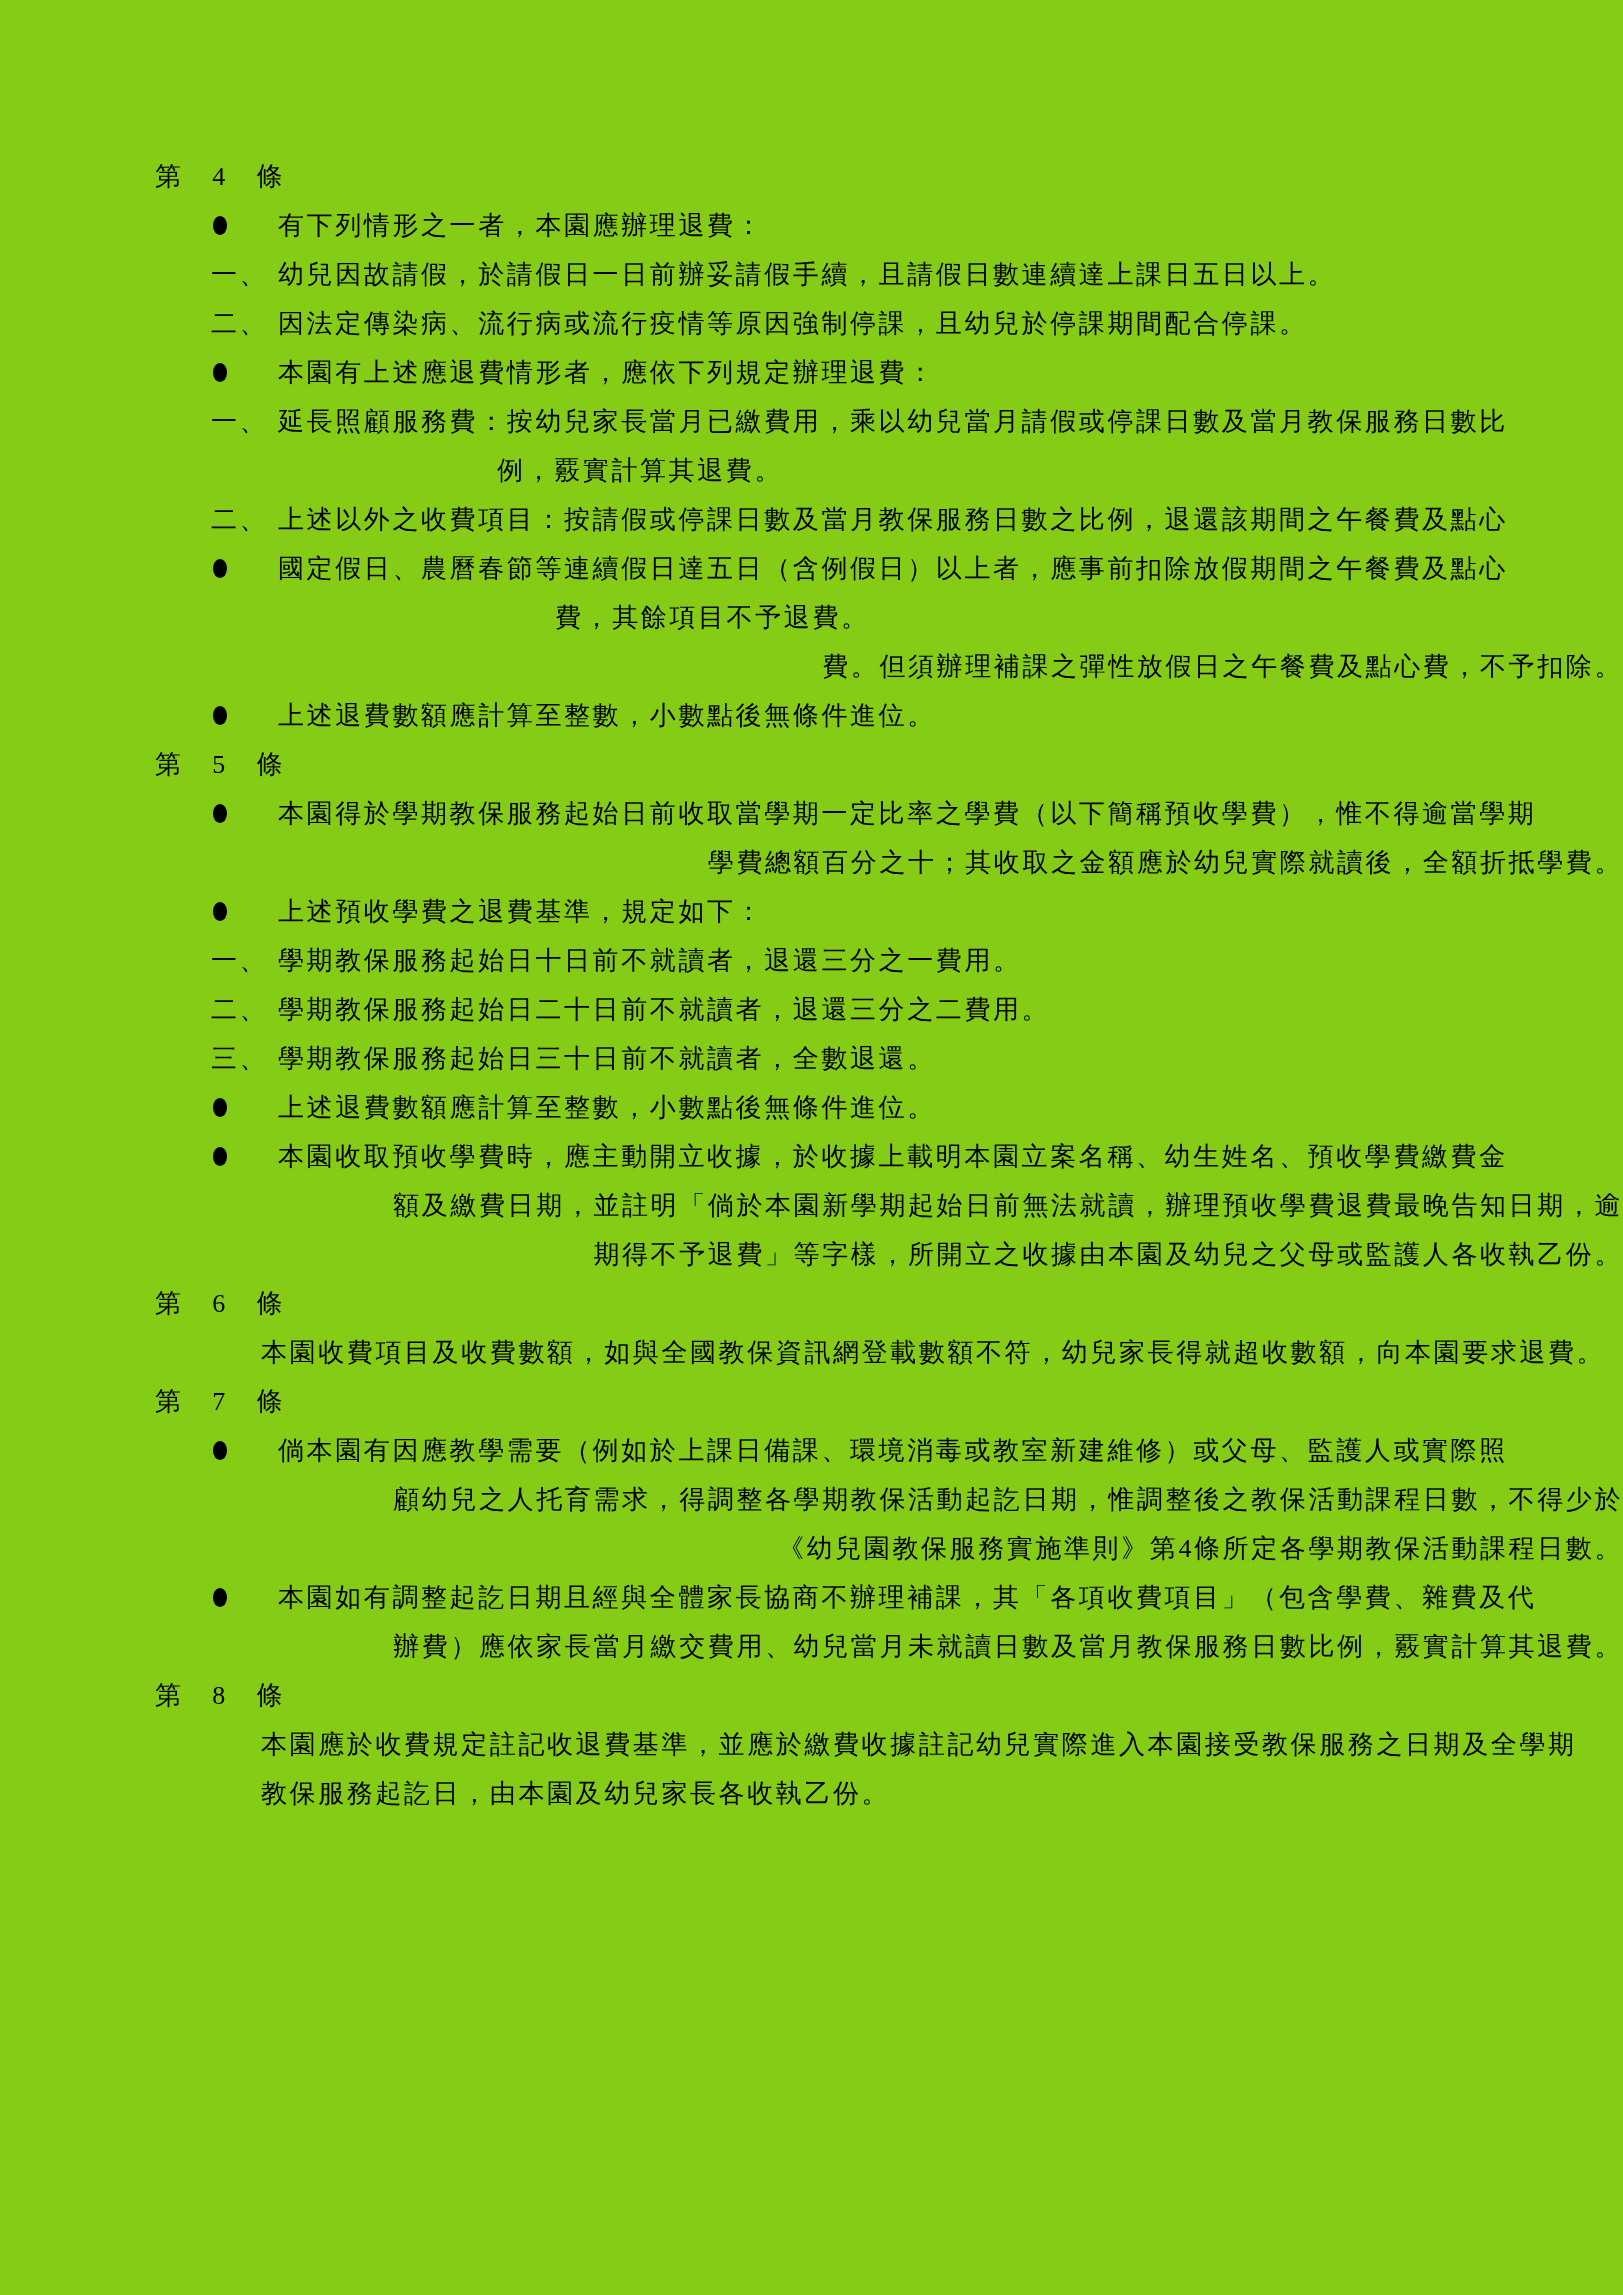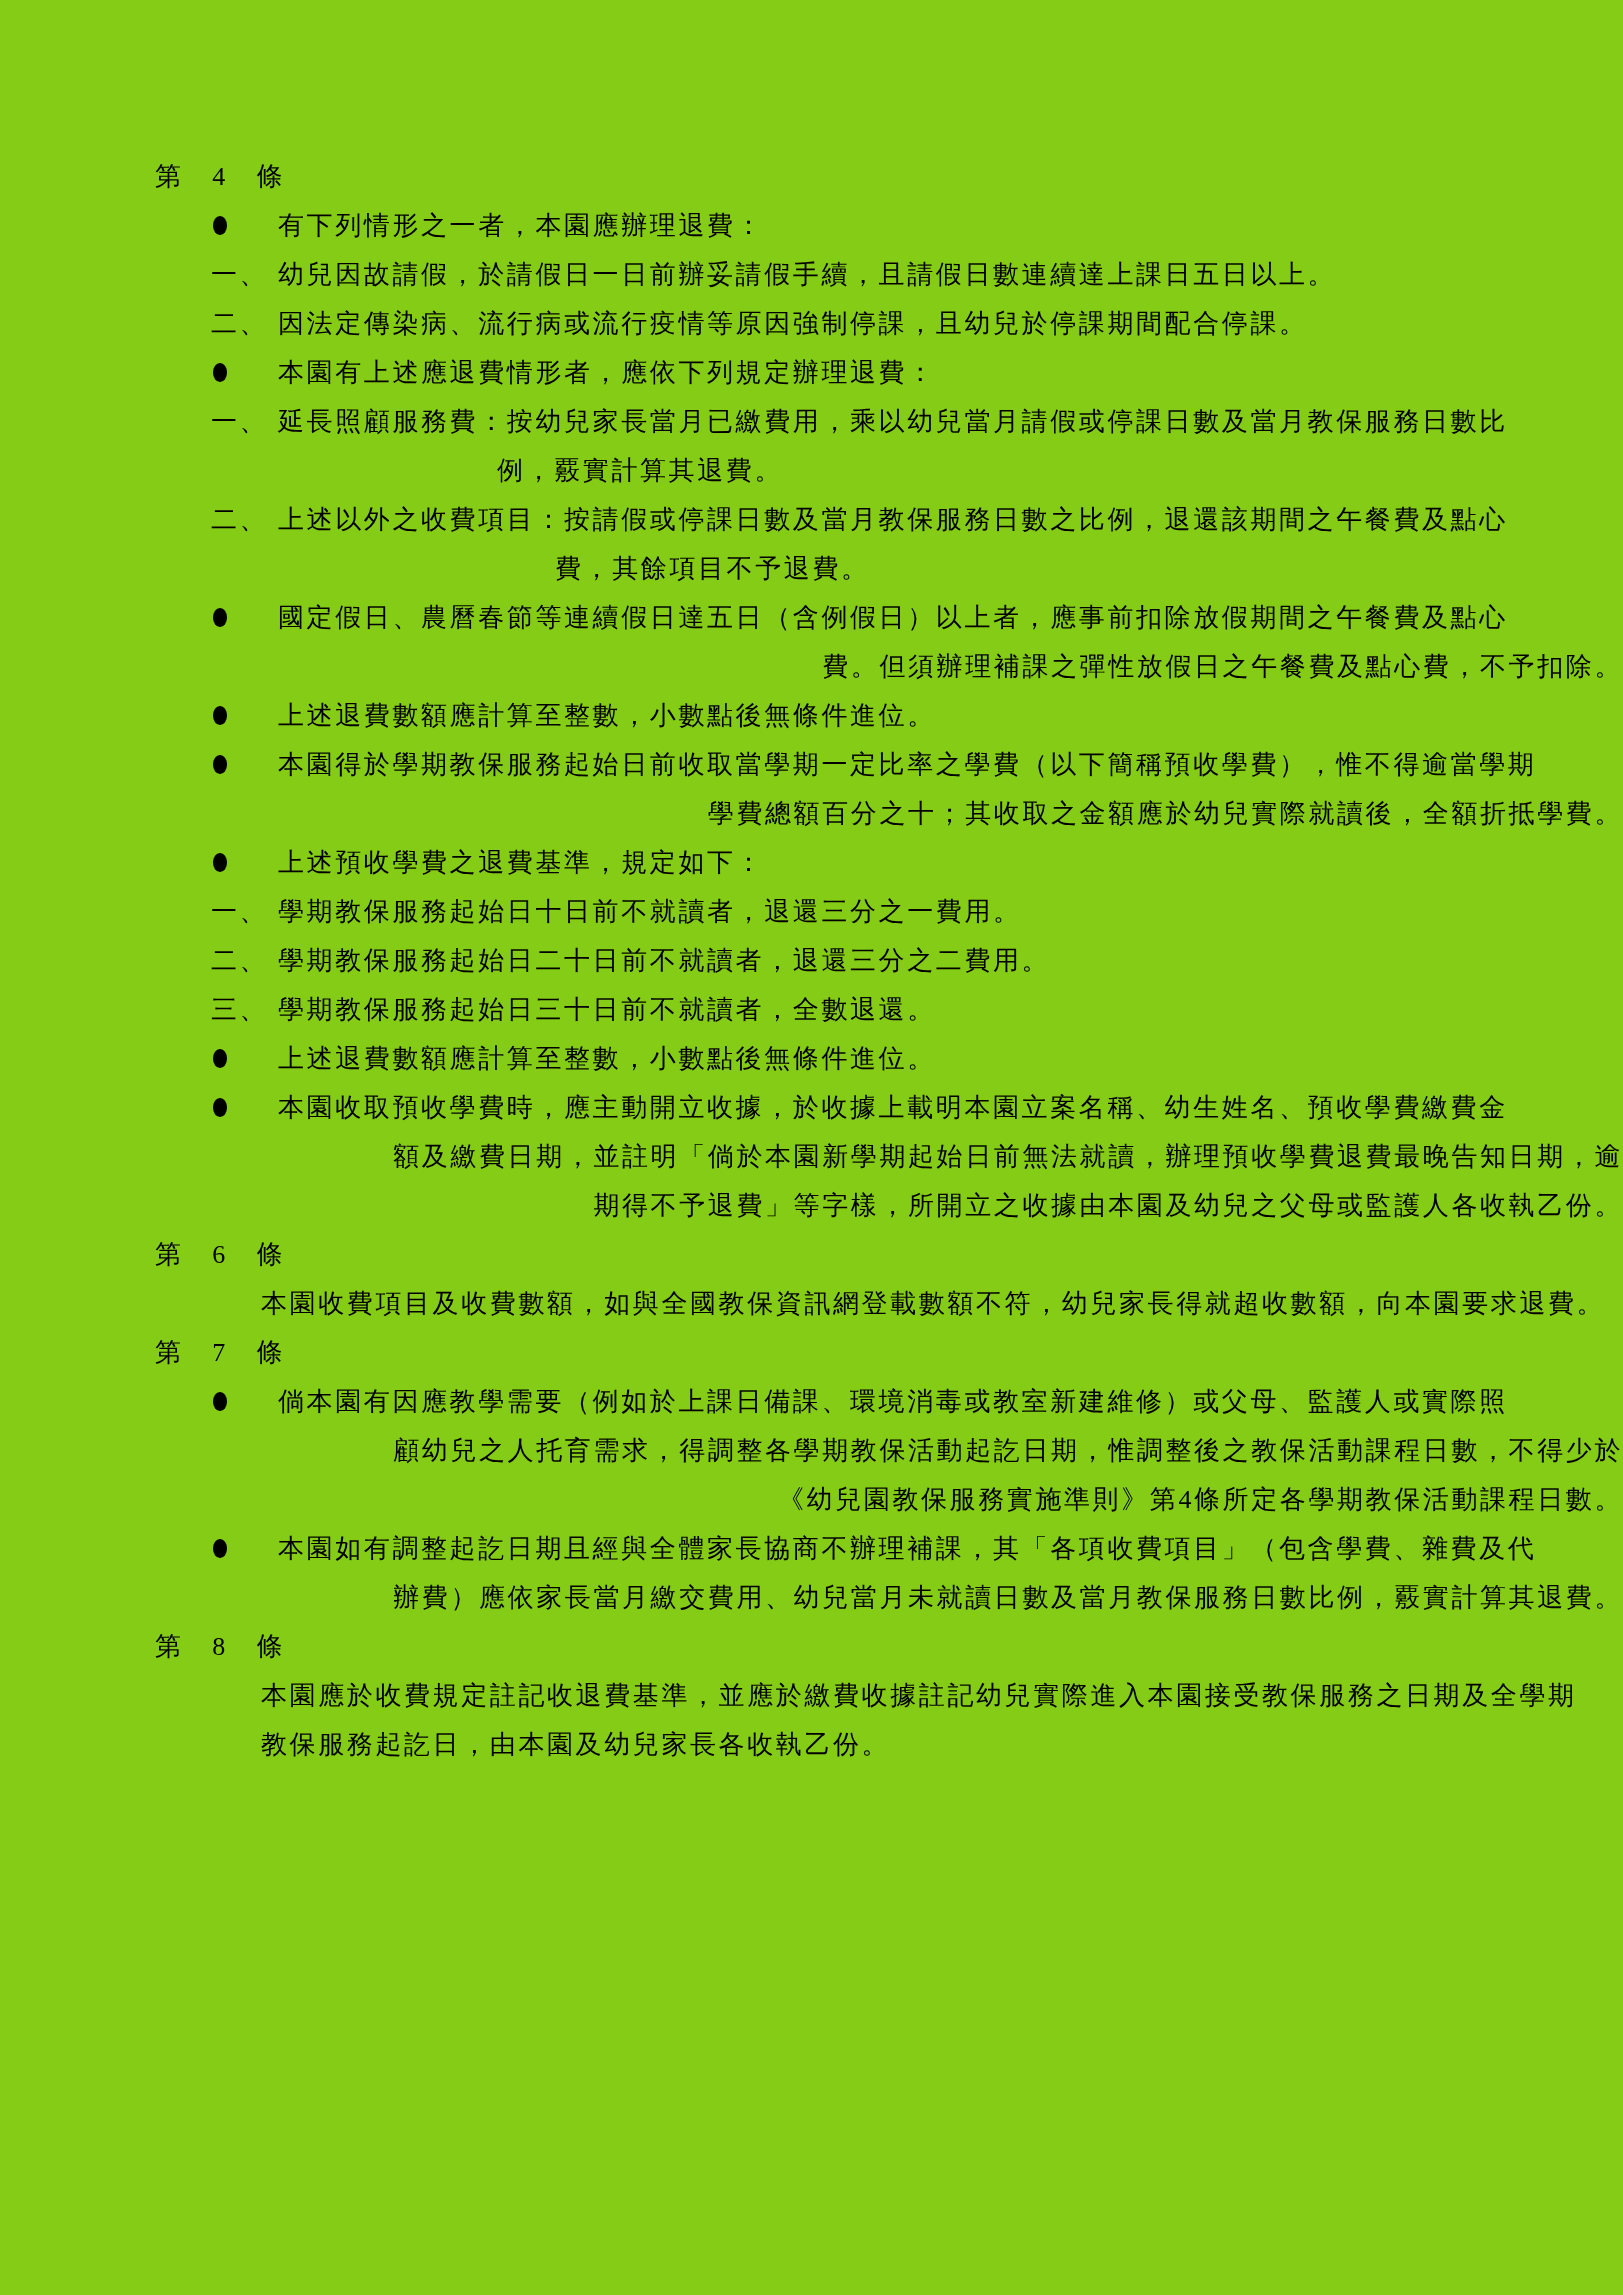--- a/index.html
+++ b/index.html
@@ -63,24 +63,25 @@
 <main class="page">
   <section class="doc" id="doc-lines">
       <div class="line line--heading"><span class="line-text">第 4 條</span></div>
       <div class="line line--item"><span class="bullet-dot"></span><span class="line-text">有下列情形之一者，本園應辦理退費：</span></div>
       <div class="line line--item"><span class="marker">一、</span><span class="line-text">幼兒因故請假，於請假日一日前辦妥請假手續，且請假日數連續達上課日五日以上。</span></div>
       <div class="line line--item"><span class="marker">二、</span><span class="line-text">因法定傳染病、流行病或流行疫情等原因強制停課，且幼兒於停課期間配合停課。</span></div>
       <div class="line line--item"><span class="bullet-dot"></span><span class="line-text">本園有上述應退費情形者，應依下列規定辦理退費：</span></div>
       <div class="line line--item"><span class="marker">一、</span><span class="line-text">延長照顧服務費：按幼兒家長當月已繳費用，乘以幼兒當月請假或停課日數及當月教保服務日數比</span></div>
       <div class="line line--cont1"><span class="line-text">例，覈實計算其退費。</span></div>
       <div class="line line--item"><span class="marker">二、</span><span class="line-text">上述以外之收費項目：按請假或停課日數及當月教保服務日數之比例，退還該期間之午餐費及點心</span></div>
+      <div class="line line--item"><span class="bullet-dot"></span><span class="line-text">國定假日、農曆春節等連續假日達五日（含例假日）以上者，應事前扣除放假期間之午餐費及點心</span></div>
       <div class="line line--cont2"><span class="line-text">費，其餘項目不予退費。</span></div>
-      <div class="line line--item"><span class="bullet-dot"></span><span class="line-text">國定假日、農曆春節等連續假日達五日（含例假日）以上者，應事前扣除放假期間之午餐費及點心</span></div>
       <div class="line line--cont"><span class="line-text">費。但須辦理補課之彈性放假日之午餐費及點心費，不予扣除。</span></div>
       <div class="line line--item"><span class="bullet-dot"></span><span class="line-text">上述退費數額應計算至整數，小數點後無條件進位。</span></div>
+      <div class="line line--heading"><span class="line-text">第 5 條</span></div>
       <div class="line line--item"><span class="bullet-dot"></span><span class="line-text">本園得於學期教保服務起始日前收取當學期一定比率之學費（以下簡稱預收學費），惟不得逾當學期</span></div>
       <div class="line line--cont"><span class="line-text">學費總額百分之十；其收取之金額應於幼兒實際就讀後，全額折抵學費。</span></div>
       <div class="line line--item"><span class="bullet-dot"></span><span class="line-text">上述預收學費之退費基準，規定如下：</span></div>
       <div class="line line--item"><span class="marker">一、</span><span class="line-text">學期教保服務起始日十日前不就讀者，退還三分之一費用。</span></div>
       <div class="line line--item"><span class="marker">二、</span><span class="line-text">學期教保服務起始日二十日前不就讀者，退還三分之二費用。</span></div>
       <div class="line line--item"><span class="marker">三、</span><span class="line-text">學期教保服務起始日三十日前不就讀者，全數退還。</span></div>
       <div class="line line--item"><span class="bullet-dot"></span><span class="line-text">上述退費數額應計算至整數，小數點後無條件進位。</span></div>
       <div class="line line--item"><span class="bullet-dot"></span><span class="line-text">本園收取預收學費時，應主動開立收據，於收據上載明本園立案名稱、幼生姓名、預收學費繳費金</span></div>
       <div class="line line--cont"><span class="line-text">額及繳費日期，並註明「倘於本園新學期起始日前無法就讀，辦理預收學費退費最晚告知日期，逾</span></div>
       <div class="line line--cont"><span class="line-text">期得不予退費」等字樣，所開立之收據由本園及幼兒之父母或監護人各收執乙份。</span></div>

